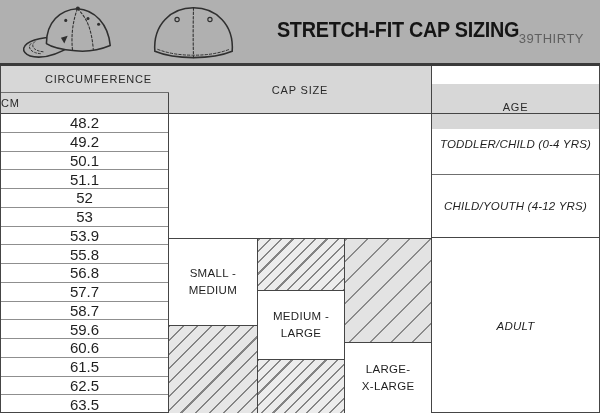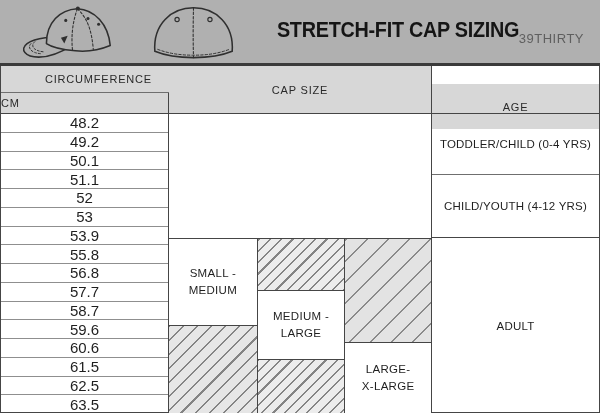--- a/index.html
+++ b/index.html
@@ -38,21 +38,21 @@
 
   .capszone{position:absolute;left:168px;top:0;width:263px;height:299px;border-right:1px solid #454545;}
   .hline{position:absolute;background:#454545;}
   .vline{position:absolute;background:#454545;width:1px;}
   .hatch-a{position:absolute;background:repeating-linear-gradient(135deg,#848484 0px,#848484 1.5px,#e6e6e6 1.5px,#e6e6e6 10px);}
   .hatch-b{position:absolute;background:repeating-linear-gradient(135deg,#848484 0px,#848484 1.5px,#ececec 1.5px,#ececec 8px);}
   .hatch-c{position:absolute;background:repeating-linear-gradient(135deg,#8a8a8a 0px,#8a8a8a 1.5px,#e3e3e3 1.5px,#e3e3e3 15px);}
   .sizelabel{position:absolute;background:#ffffff;display:flex;flex-direction:column;align-items:center;justify-content:center;
              font-size:11.5px;color:#1f1f1f;letter-spacing:0.3px;line-height:1.45;text-align:center;}
 
-  .agezone{position:absolute;left:431px;top:0;width:167px;height:299px;}
+  .agezone{position:absolute;left:431px;top:0;width:167px;height:299px;font-style:italic;}
   .agecell{position:absolute;left:0;width:167px;display:flex;align-items:center;justify-content:center;
            font-size:11.5px;color:#1f1f1f;letter-spacing:0.2px;text-align:center;}
   .age-0{top:0;height:61px;border-bottom:1px solid #6f6f6f;}
   .age-1{top:61px;height:63px;border-bottom:1px solid #454545;}
   .age-2{top:124px;height:175px;}
 </style>
 </head>
 <body>
 
 <div id="stage">

